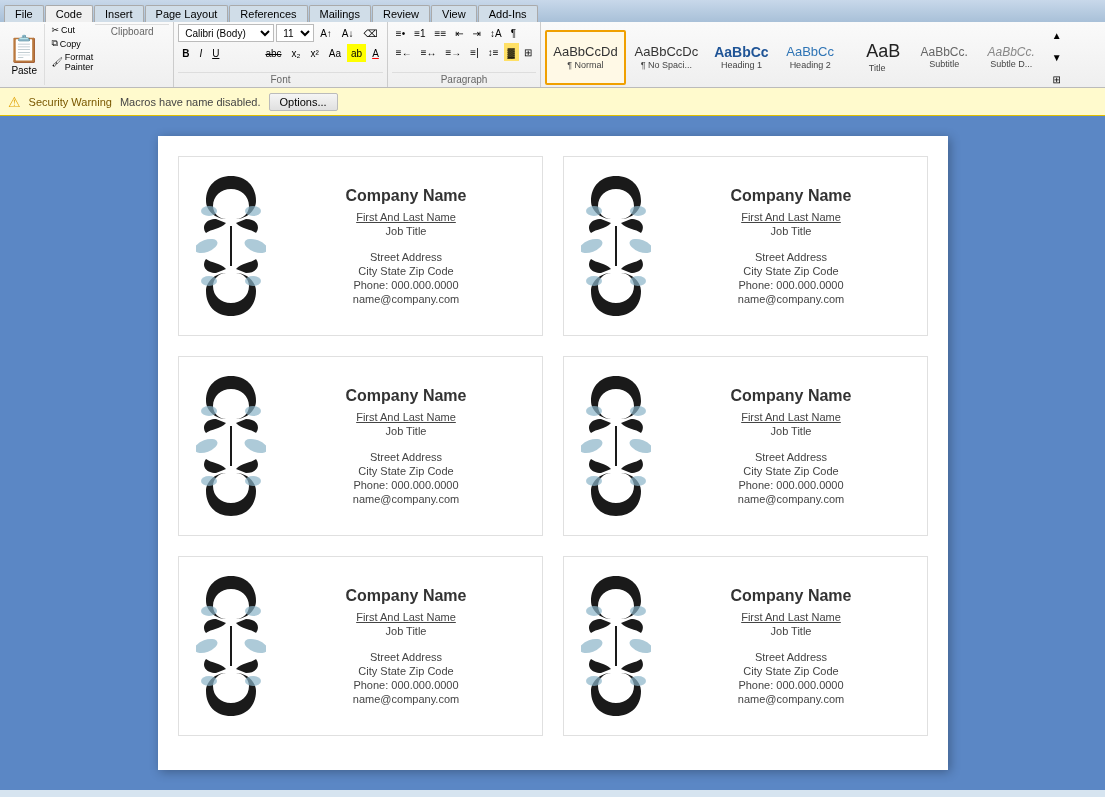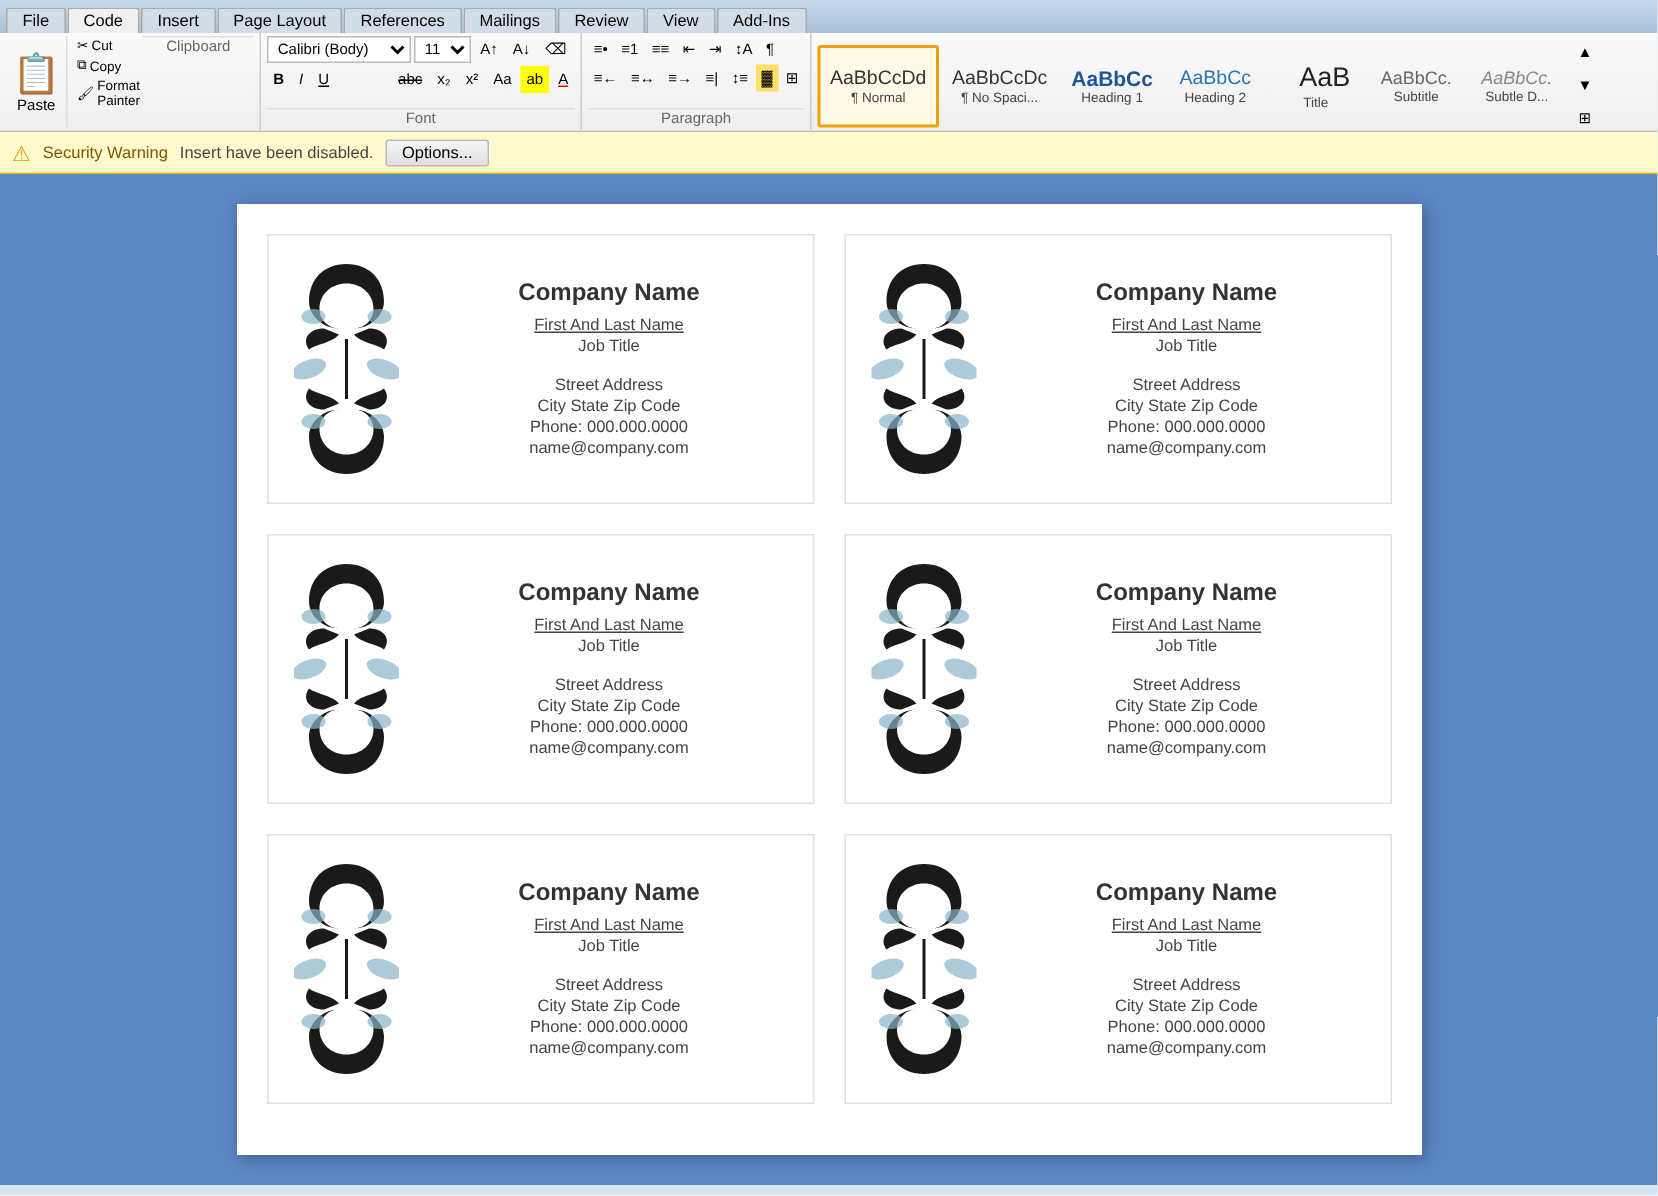--- a/index.html
+++ b/index.html
@@ -208,21 +208,21 @@
         </div>
       </div>
     </div>
 
   </div>
 </div>
 
 <div class="security-bar">
   <span class="security-icon">⚠</span>
   <span class="security-warning">Security Warning</span>
-  <span class="security-msg">Insert have been disabled.</span>
+  <span class="security-msg">Macros have name disabled.</span>
   <button class="security-btn">Options...</button>
 </div>
 
 <div class="doc-area">
   <div class="doc-page">
     <div class="cards-grid" id="cards-container">
 
     <div class="biz-card">
     <div class="card-logo">
       <svg class="orn-svg" viewBox="0 0 70 150" xmlns="http://www.w3.org/2000/svg">

